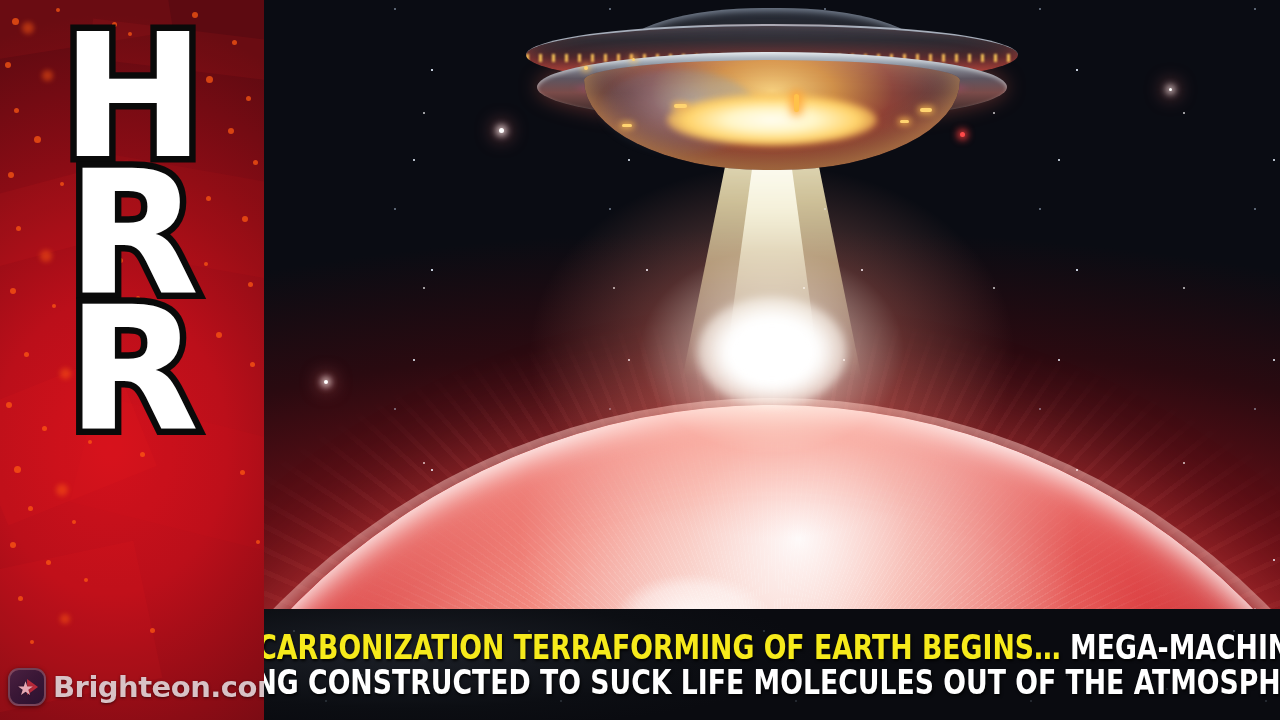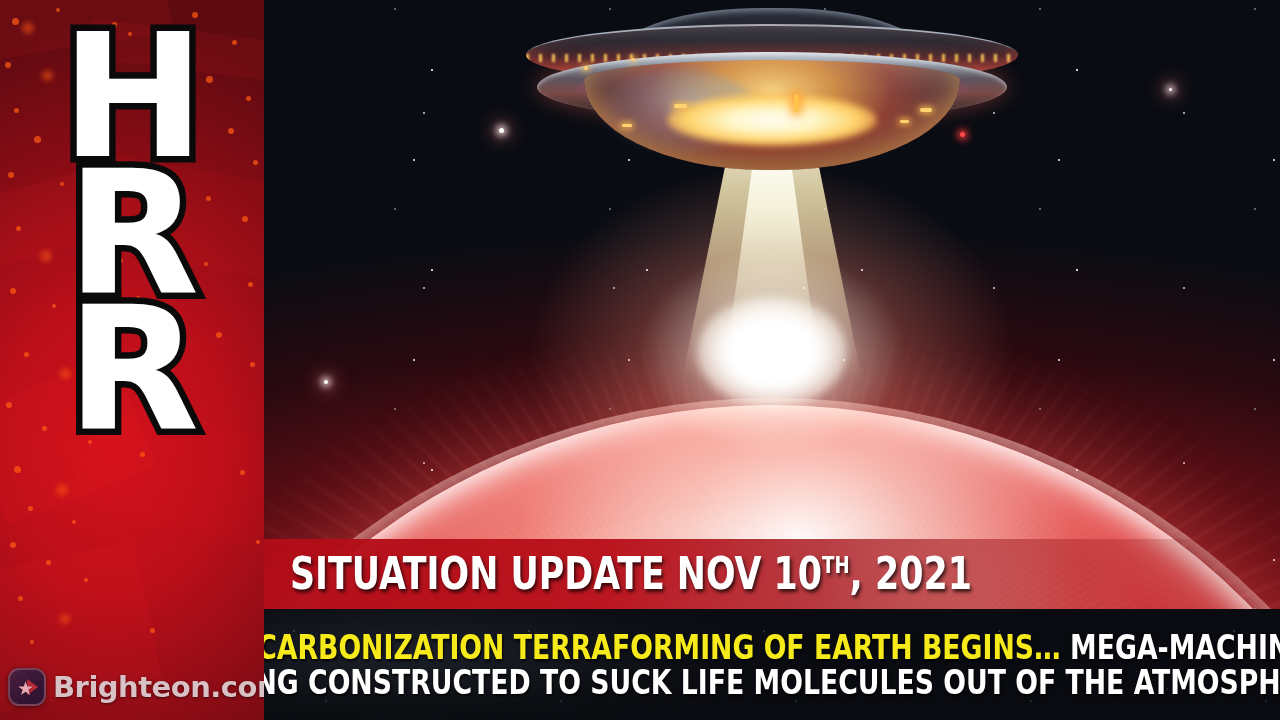--- a/index.html
+++ b/index.html
@@ -448,23 +448,20 @@
 
     <div class="brighteon">
       <span class="bt-icon">
         <span class="tri"></span>
         <span class="star">★</span>
       </span>
       <span class="bt-text">Brighteon.com</span>
     </div>
   </div>
 
-  <div class="title-band">
-    <div class="title-text"><span>SITUATION UPDATE NOV 10</span><sup>TH</sup><span>, 2021</span></div>
-  </div>
 
   <div class="sub-strip">
     <div class="sub-specks"></div>
     <div class="sub-line"><span class="hl">DECARBONIZATION TERRAFORMING OF EARTH BEGINS…</span>&nbsp;<span>MEGA-MACHINES</span></div>
     <div class="sub-line">BEING CONSTRUCTED TO SUCK LIFE MOLECULES OUT OF THE ATMOSPHERE</div>
   </div>
 
 </div>
 
 </body></html>

